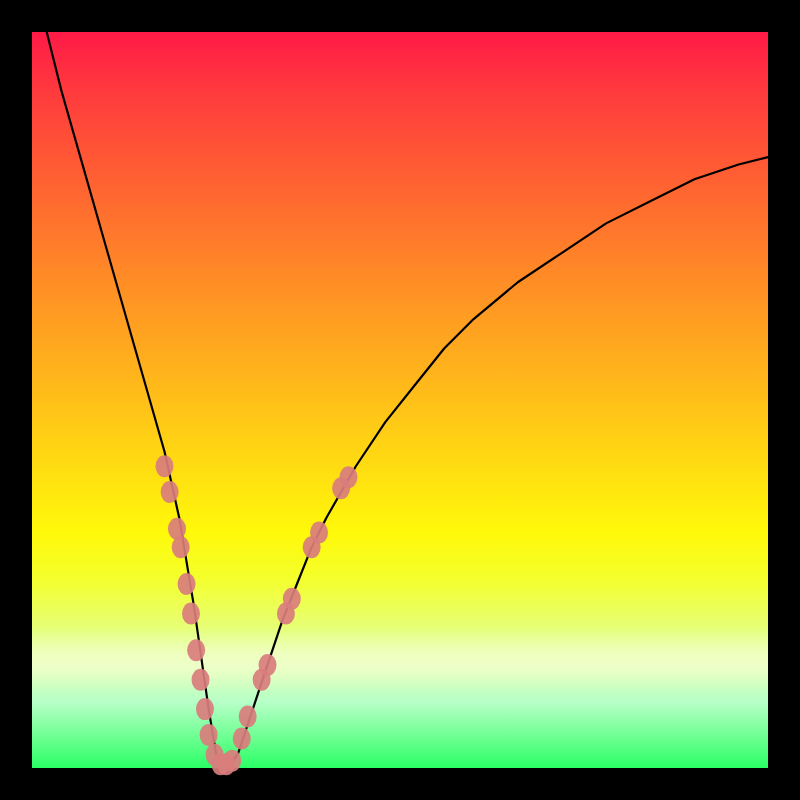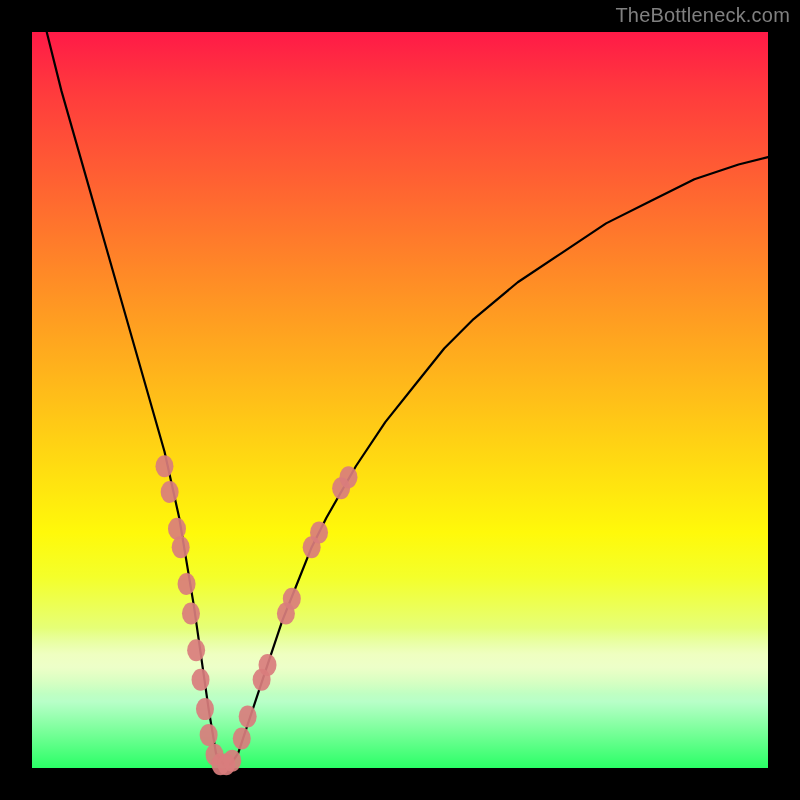--- a/index.html
+++ b/index.html
@@ -68,21 +68,20 @@
     top: 0;
     width: 736px;
     height: 736px;
     overflow: visible;
   }
 </style>
 </head>
 <body>
 
 <div class="frame">
-  <div class="watermark">TheBottleneck.com</div>
   <div class="plot-area">
     <div class="pale-band"></div>
     <svg class="curve" viewBox="0 0 736 736">
       <g id="curve-group">
           <path d="M14.72 0.00 L29.44 58.88 L44.16 110.40 L58.88 161.92 L73.60 213.44 L88.32 264.96 L103.04 316.48 L117.76 368.00 L132.48 419.52 L147.20 485.76 L154.56 529.92 L161.92 574.08 L169.28 625.60 L176.64 677.12 L184.00 721.28 L191.36 732.32 L198.72 732.32 L206.08 721.28 L220.80 677.12 L235.52 632.96 L250.24 588.80 L264.96 552.00 L279.68 515.20 L294.40 485.76 L323.84 434.24 L353.28 390.08 L382.72 353.28 L412.16 316.48 L441.60 287.04 L485.76 250.24 L529.92 220.80 L574.08 191.36 L618.24 169.28 L662.40 147.20 L706.56 132.48 L736.00 125.12" fill="none" stroke="#000000" stroke-width="2.2" stroke-linejoin="round" stroke-linecap="round"></path>
         </g>
       <g id="marker-group">
           <ellipse cx="132.48" cy="434.24" rx="9" ry="11" fill="#d97d7d" stroke="#c96a6a" stroke-width="0" opacity="0.92"></ellipse>
           <ellipse cx="137.63" cy="460.00" rx="9" ry="11" fill="#d97d7d" stroke="#c96a6a" stroke-width="0" opacity="0.92"></ellipse>
           <ellipse cx="144.99" cy="496.80" rx="9" ry="11" fill="#d97d7d" stroke="#c96a6a" stroke-width="0" opacity="0.92"></ellipse>

